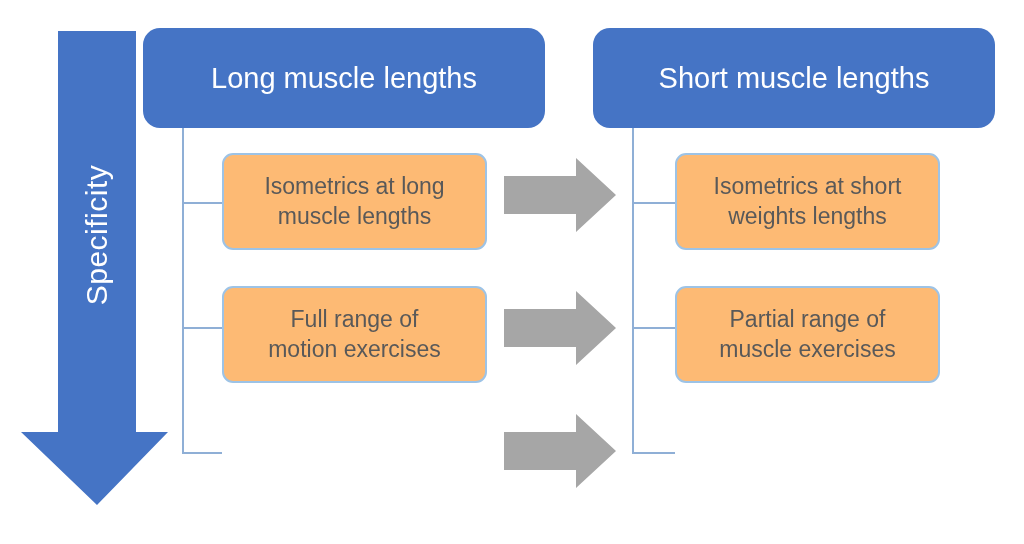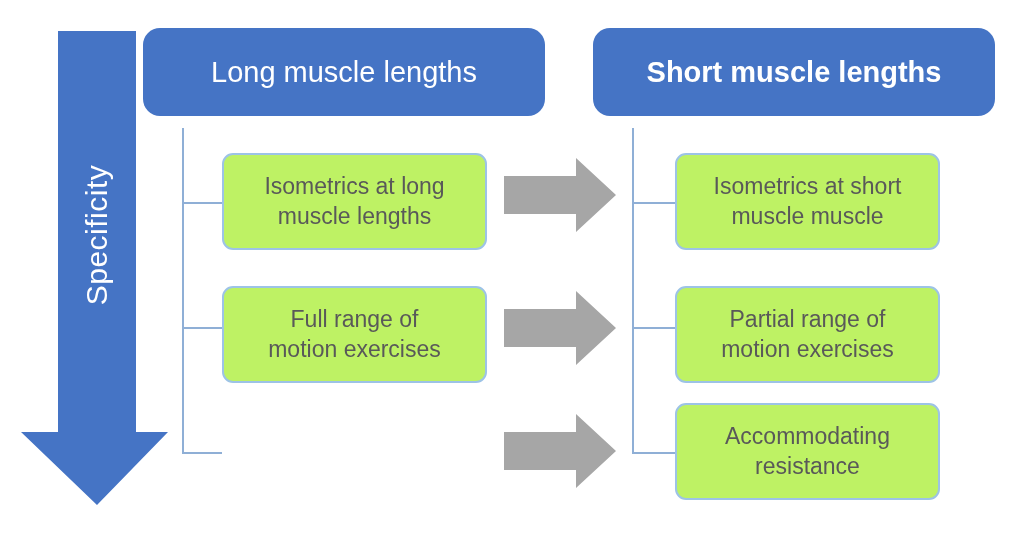--- a/index.html
+++ b/index.html
@@ -29,43 +29,43 @@
     transform: translate(-50%, -50%) rotate(-90deg);
     color: #ffffff;
     font-size: 30px;
     letter-spacing: 0.5px;
     white-space: nowrap;
   }
   .col-header {
     position: absolute;
     top: 28px;
     width: 402px;
-    height: 88px;
+    height: 100px;
     background: #4574c5;
     border-radius: 17px;
     display: flex;
     align-items: center;
     justify-content: center;
     color: #ffffff;
     font-size: 29px;
   }
   .col-header.left  { left: 143px; }
-  .col-header.right { left: 593px; font-weight: bold; }
+  .col-header.right { left: 593px; }
   .connector {
     position: absolute;
     background: #8fafd6;
   }
   .conn-v { width: 2px; height: 325px; top: 128px; }
   .conn-h { height: 2px; }
   .item-box {
     position: absolute;
     width: 265px;
     height: 97px;
     box-sizing: border-box;
-    background: #bef264;
+    background: #fdba74;
     border: 2px solid #9dc3e6;
     border-radius: 11px;
     display: flex;
     align-items: center;
     justify-content: center;
     text-align: center;
     color: #595959;
     font-size: 23px;
     line-height: 1.3;
   }
@@ -116,29 +116,25 @@
     <span class="txt">Isometrics at long
 muscle lengths</span>
   </div>
   <div class="item-box col-left-x row-1">
     <span class="txt">Full range of
 motion exercises</span>
   </div>
 
   <div class="item-box col-right-x row-0">
     <span class="txt">Isometrics at short
-muscle muscle</span>
+weights lengths</span>
   </div>
   <div class="item-box col-right-x row-1">
     <span class="txt">Partial range of
-motion exercises</span>
-  </div>
-  <div class="item-box col-right-x row-2">
-    <span class="txt">Accommodating
-resistance</span>
+muscle exercises</span>
   </div>
 
   <svg class="flow-arrow a0" viewBox="0 0 112 74" xmlns="http://www.w3.org/2000/svg">
     <polygon points="0,18 72,18 72,0 112,37 72,74 72,56 0,56" fill="#a6a6a6"></polygon>
   </svg>
   <svg class="flow-arrow a1" viewBox="0 0 112 74" xmlns="http://www.w3.org/2000/svg">
     <polygon points="0,18 72,18 72,0 112,37 72,74 72,56 0,56" fill="#a6a6a6"></polygon>
   </svg>
   <svg class="flow-arrow a2" viewBox="0 0 112 74" xmlns="http://www.w3.org/2000/svg">
     <polygon points="0,18 72,18 72,0 112,37 72,74 72,56 0,56" fill="#a6a6a6"></polygon>

